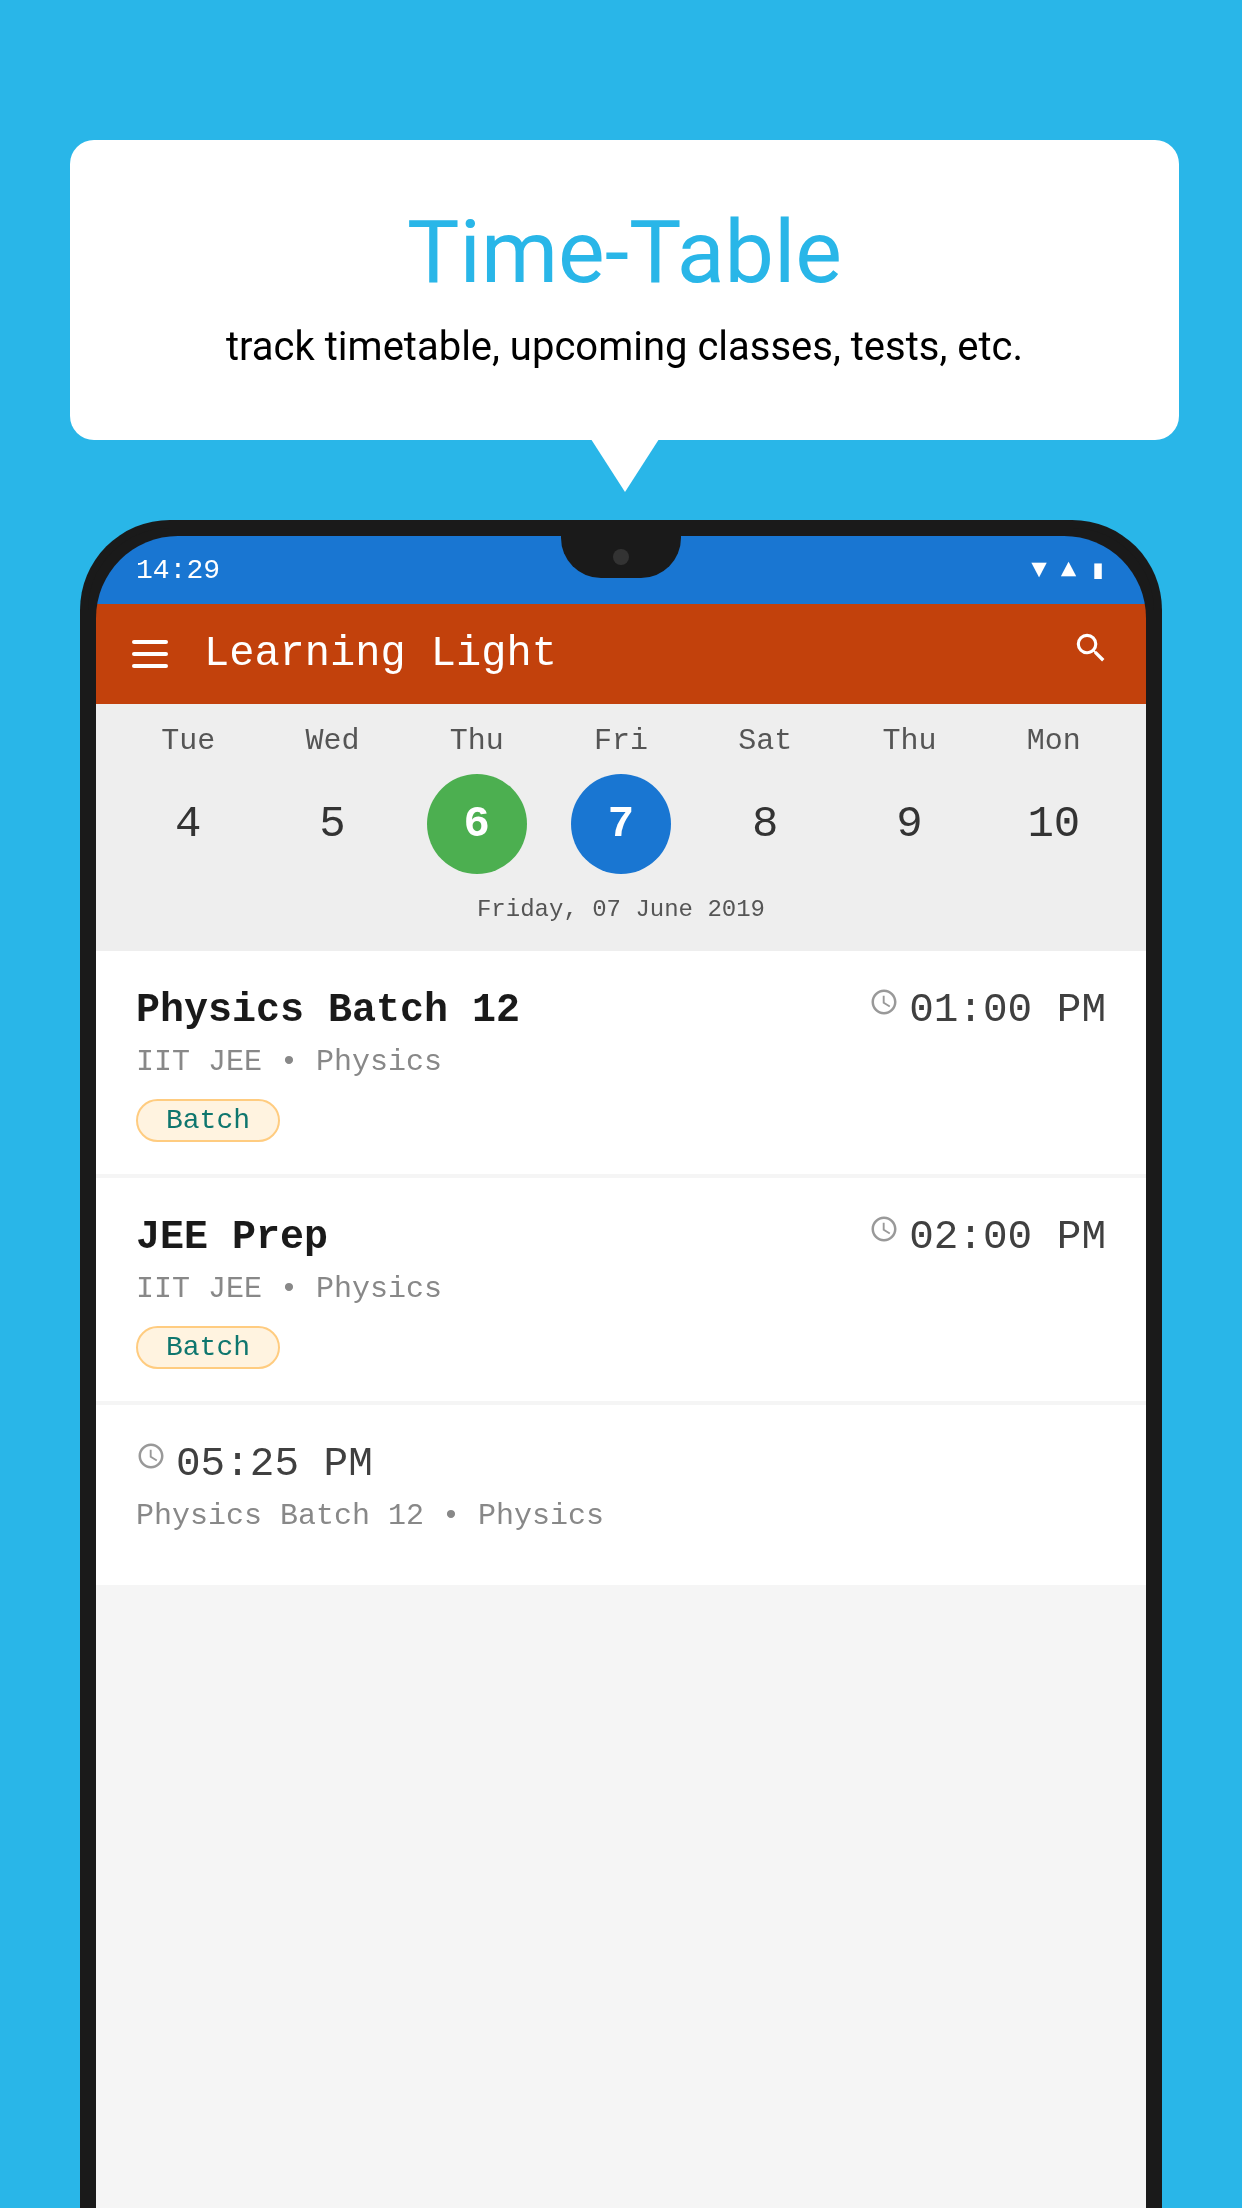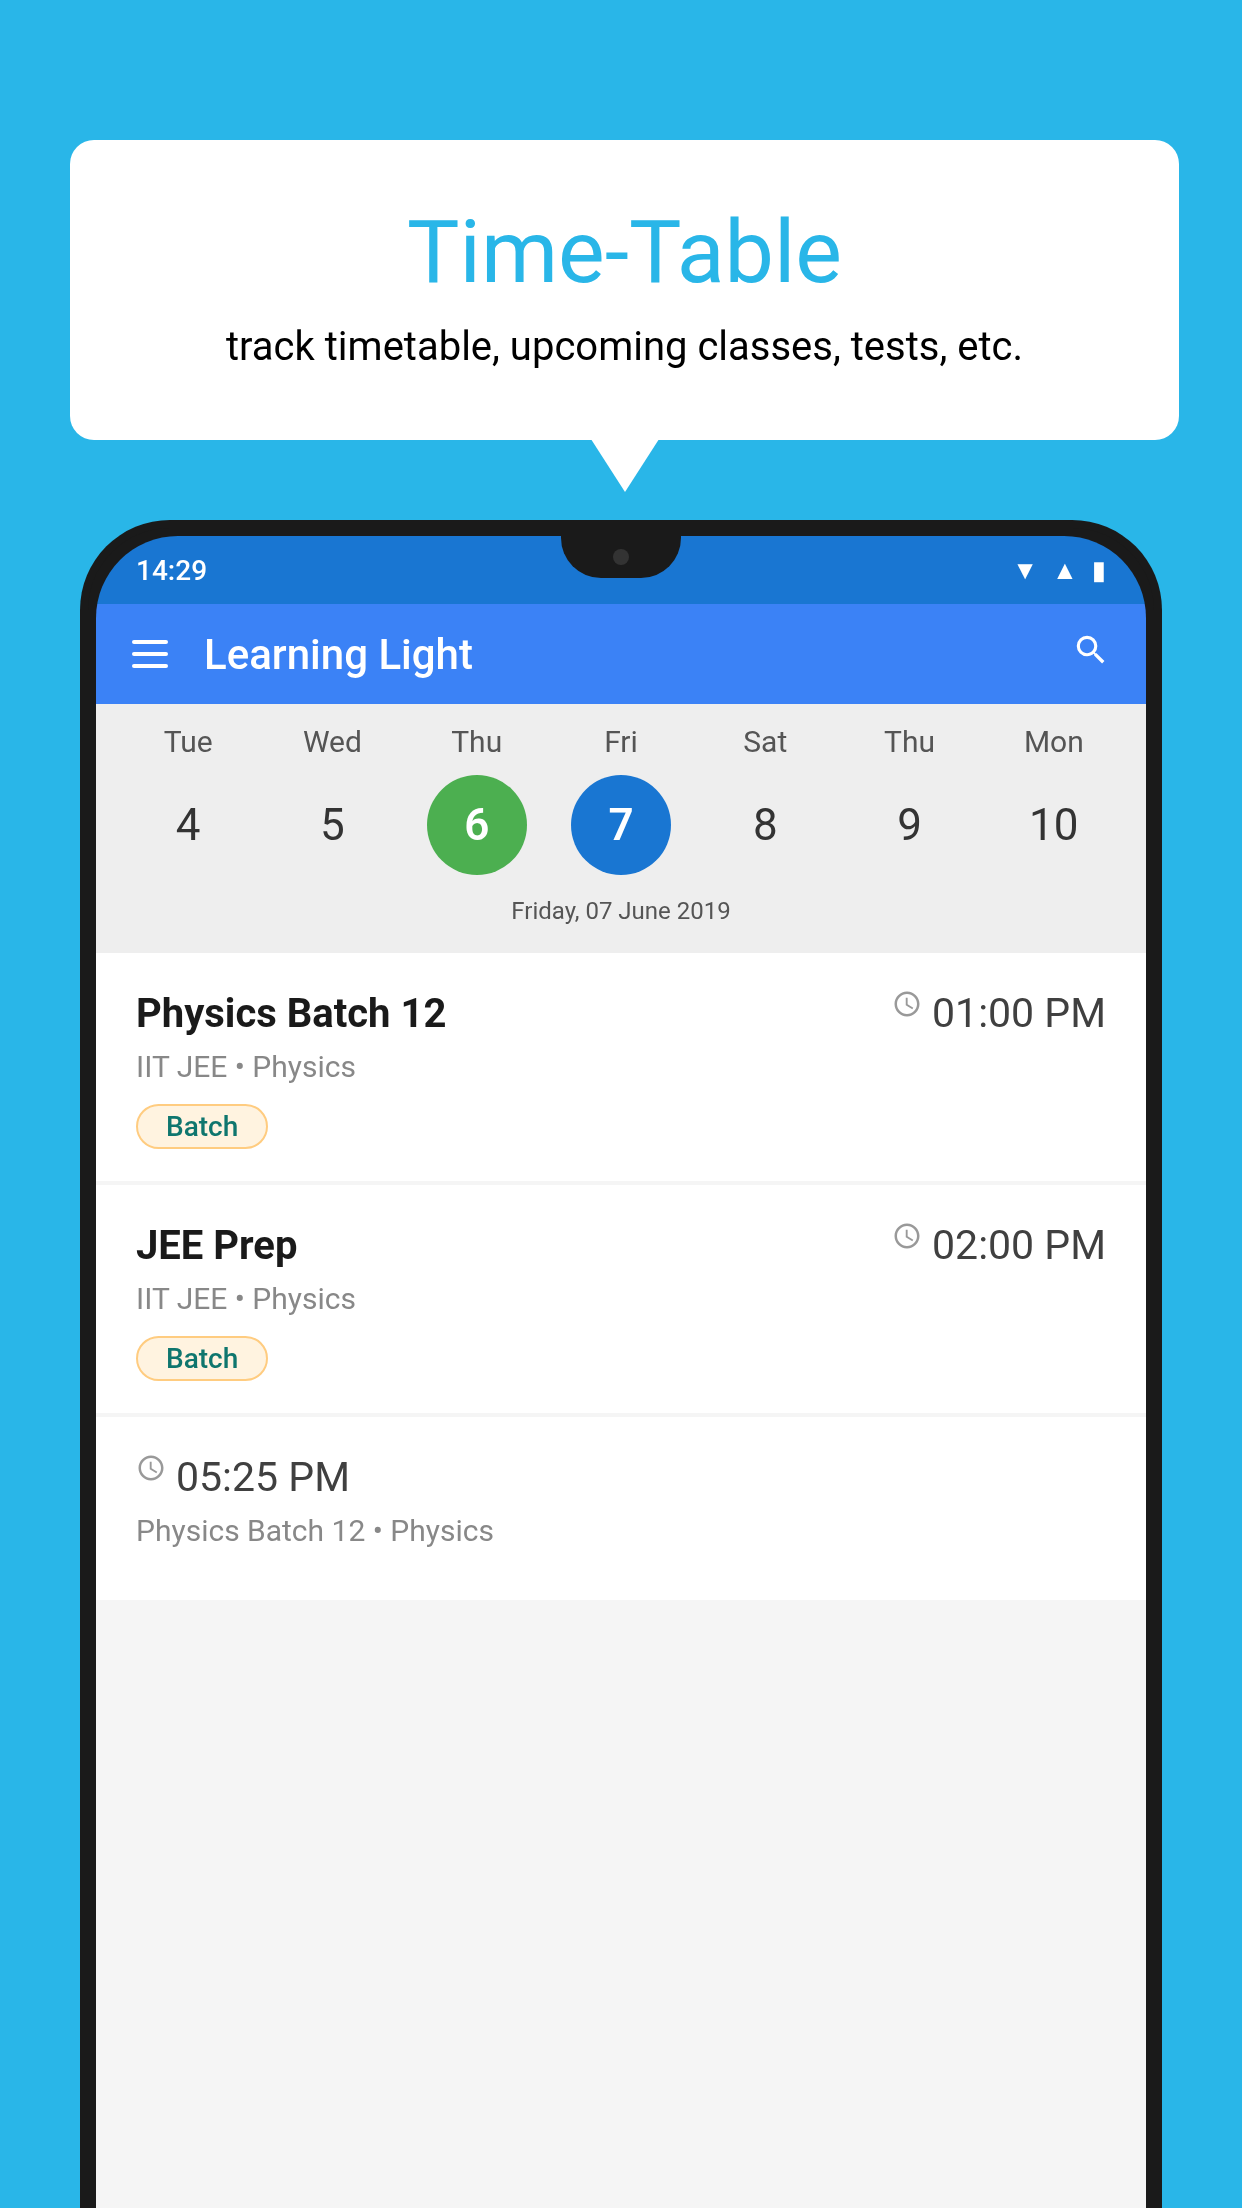--- a/index.html
+++ b/index.html
@@ -60,20 +60,21 @@
     .phone-frame {
       position: absolute;
       top: 520px;
       left: 80px;
       right: 80px;
       bottom: 0;
       background: #1a1a1a;
       border-radius: 90px 90px 0 0;
       overflow: hidden;
       padding: 0;
+      font-family: Liberation Mono, monospace;
     }
 
     .phone-inner {
       position: absolute;
       top: 8px;
       left: 8px;
       right: 8px;
       bottom: 0;
       background: #1a1a1a;
       border-radius: 82px 82px 0 0;
@@ -124,21 +125,21 @@
       gap: 14px;
     }
 
     .wifi-icon, .signal-icon, .battery-icon {
       color: white;
       font-size: 26px;
     }
 
     
     .app-bar {
-      background: #3b82f6;
+      background: #c2410c;
       height: 100px;
       display: flex;
       align-items: center;
       padding: 0 36px;
     }
 
     .hamburger {
       display: flex;
       flex-direction: column;
       gap: 8px;

